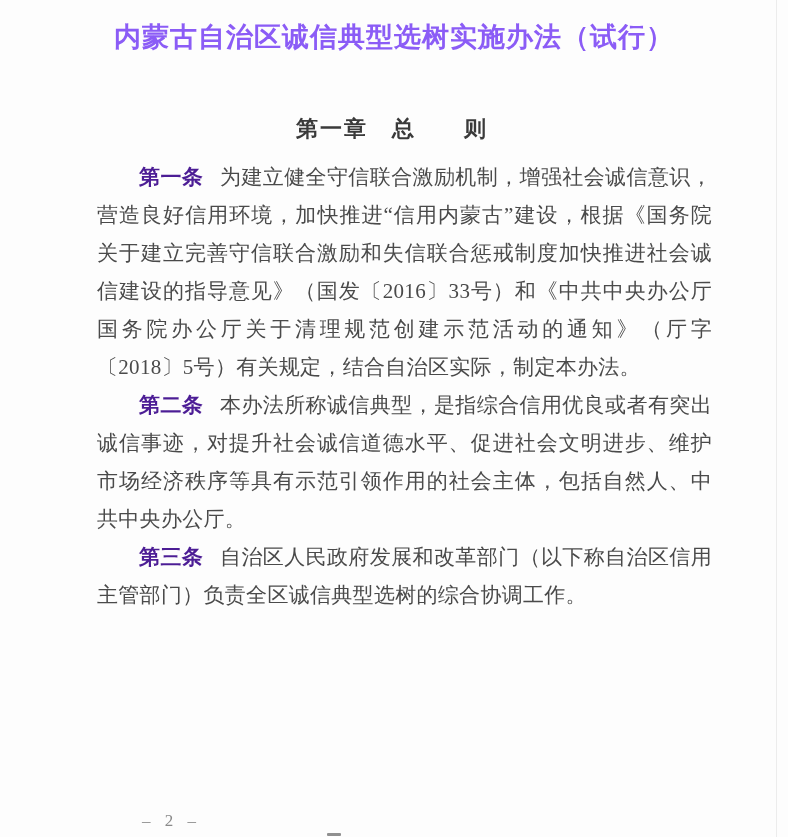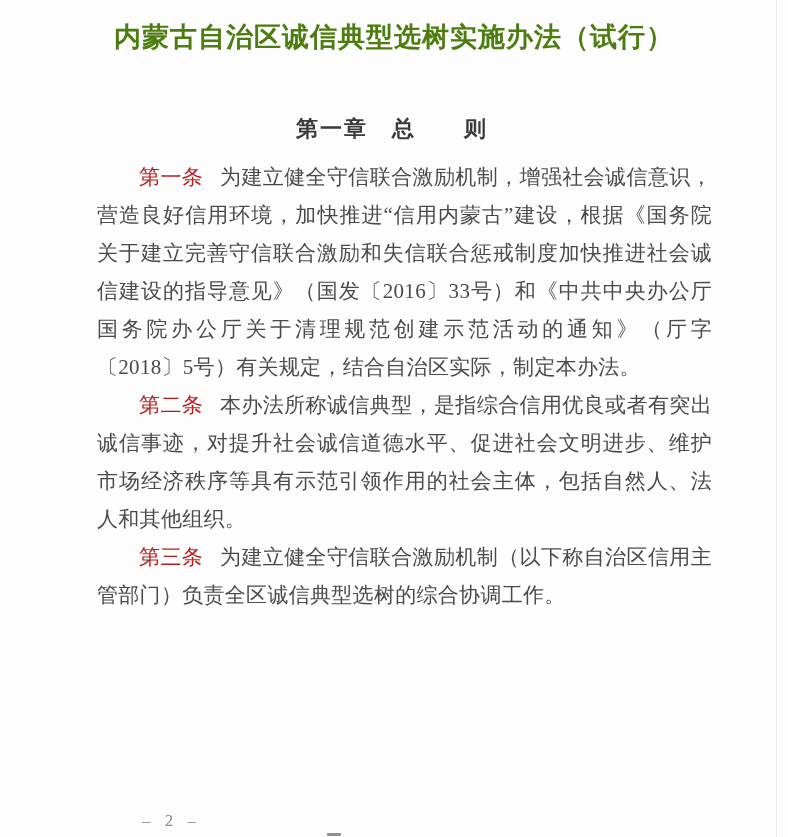--- a/index.html
+++ b/index.html
@@ -17,21 +17,21 @@
     color: #4a4a4a;
   }
   .doc-title {
     margin: 0;
     padding-top: 20px;
     text-align: center;
     font-size: 27px;
     line-height: 34px;
     font-weight: 700;
     letter-spacing: 1px;
-    color: #4d7c0f;
+    color: #8b5cf6;
   }
   .chapter-heading {
     margin: 62px 4px 0 0;
     text-align: center;
     font-size: 22px;
     line-height: 26px;
     font-weight: 700;
     letter-spacing: 2px;
     color: #3a3a3a;
   }
@@ -41,22 +41,22 @@
     line-height: 38px;
     letter-spacing: 0.3px;
     text-align: justify;
     text-justify: inter-character;
   }
   .body-text p {
     margin: 0;
     text-indent: 2em;
   }
   .article-lead {
-    font-weight: 400;
-    color: #b91c1c;
+    font-weight: 700;
+    color: #4c1d95;
     margin-right: 0.8em;
   }
   .page-number {
     position: absolute;
     top: 811px;
     left: 142px;
     font-size: 17px;
     letter-spacing: 5px;
     color: #8a8a8a;
   }
@@ -85,23 +85,23 @@
 <div class="page">
 
   <h1 class="doc-title">内蒙古自治区诚信典型选树实施办法（试行）</h1>
 
   <h2 class="chapter-heading">第一章　总　　则</h2>
 
   <div class="body-text">
 
     <p><b class="article-lead">第一条</b><span>为建立健全守信联合激励机制，增强社会诚信意识，营造良好信用环境，加快推进“信用内蒙古”建设，根据《国务院关于建立完善守信联合激励和失信联合惩戒制度加快推进社会诚信建设的指导意见》（国发〔2016〕33号）和《中共中央办公厅 国务院办公厅关于清理规范创建示范活动的通知》（厅字〔2018〕5号）有关规定，结合自治区实际，制定本办法。</span></p>
 
-    <p><b class="article-lead">第二条</b><span>本办法所称诚信典型，是指综合信用优良或者有突出诚信事迹，对提升社会诚信道德水平、促进社会文明进步、维护市场经济秩序等具有示范引领作用的社会主体，包括自然人、法人和其他组织。</span></p>
+    <p><b class="article-lead">第二条</b><span>本办法所称诚信典型，是指综合信用优良或者有突出诚信事迹，对提升社会诚信道德水平、促进社会文明进步、维护市场经济秩序等具有示范引领作用的社会主体，包括自然人、中共中央办公厅。</span></p>
 
-    <p><b class="article-lead">第三条</b><span>为建立健全守信联合激励机制（以下称自治区信用主管部门）负责全区诚信典型选树的综合协调工作。</span></p>
+    <p><b class="article-lead">第三条</b><span>自治区人民政府发展和改革部门（以下称自治区信用主管部门）负责全区诚信典型选树的综合协调工作。</span></p>
 
 
 
   </div>
 
   <div class="page-number">– 2 –</div>
 
   <div class="scan-edge-line"></div>
   <div class="scan-smudge"></div>
 

